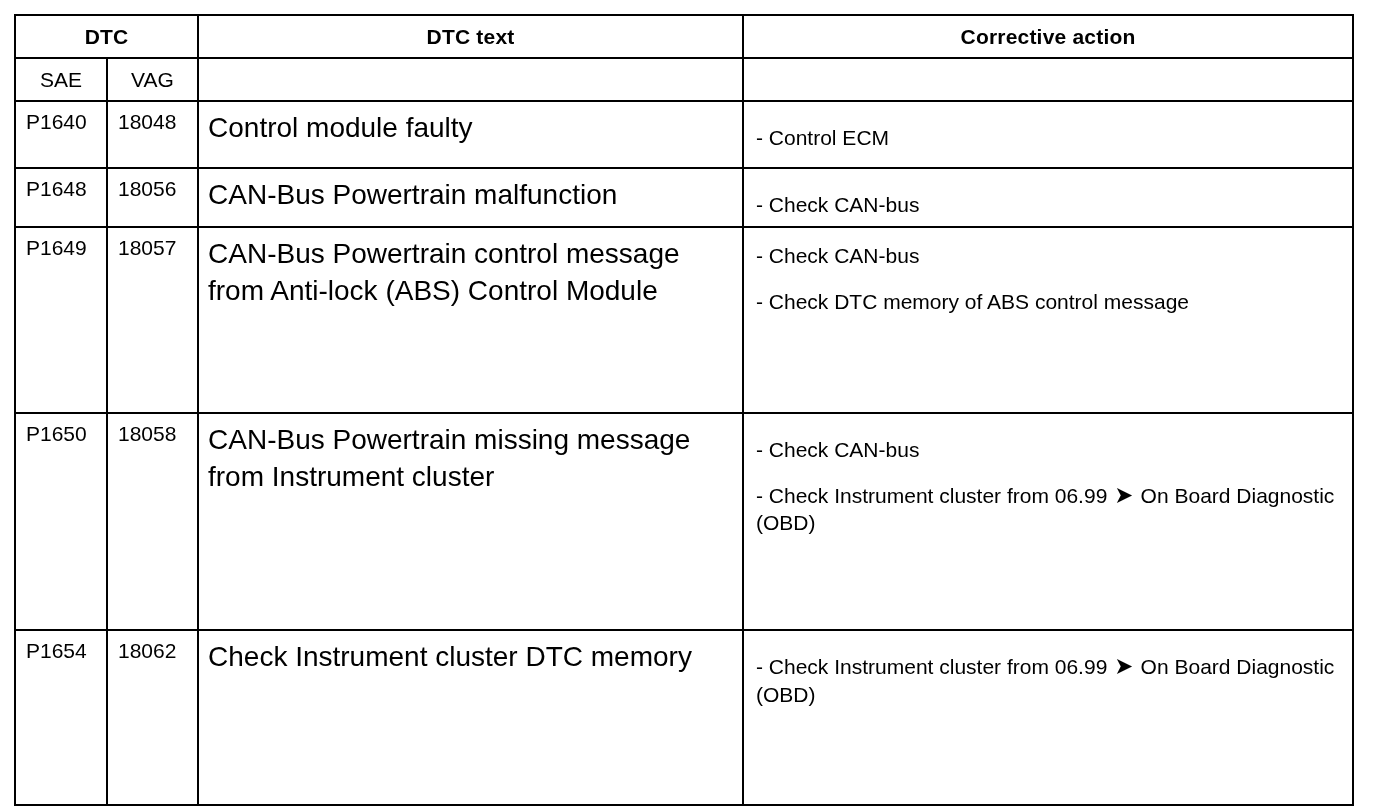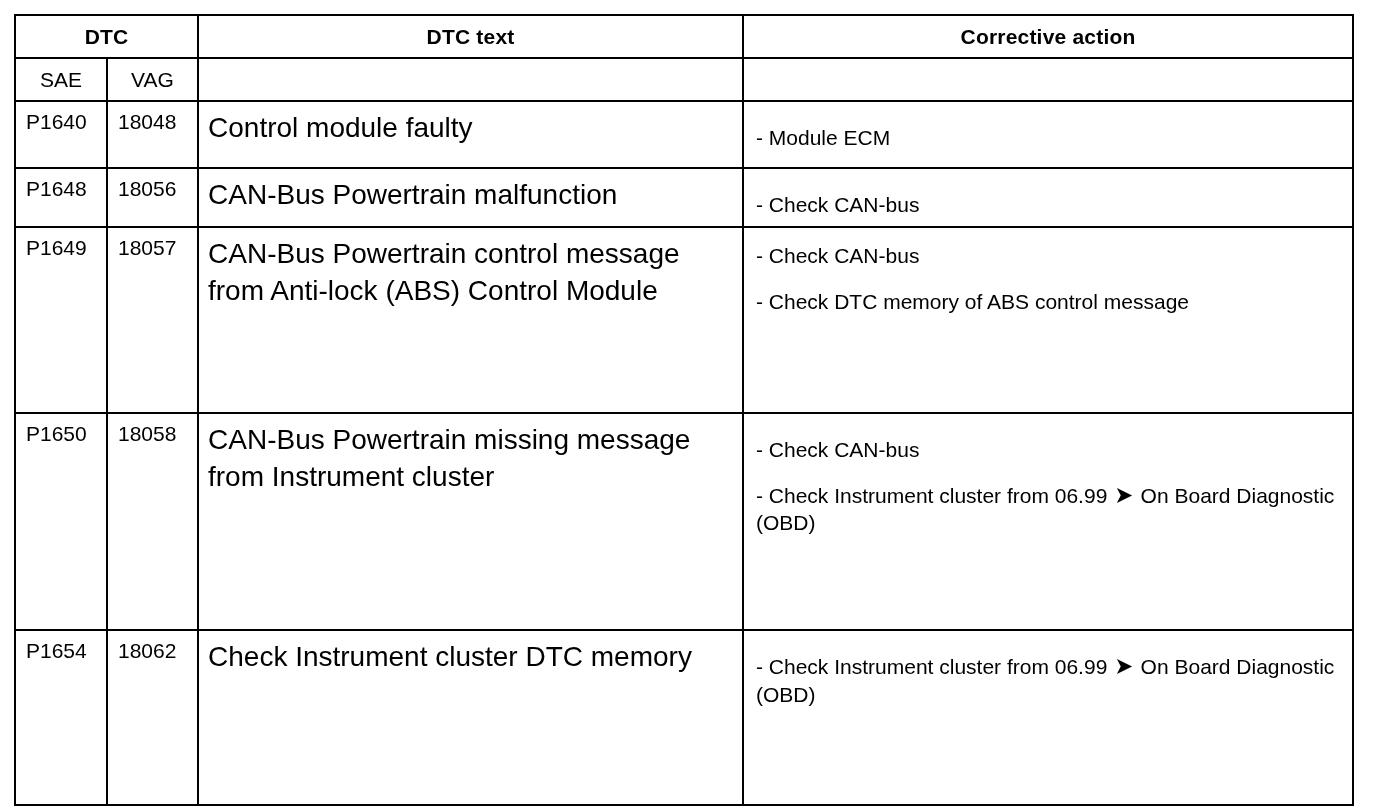--- a/index.html
+++ b/index.html
@@ -155,21 +155,21 @@
         <div class="cell-inner">P1640</div>
       </td>
       <td class="code-cell">
         <div class="cell-inner">18048</div>
       </td>
       <td class="text-cell">
         <div class="cell-inner">Control module faulty</div>
       </td>
       <td class="corr-cell frame-right">
         <div class="cell-inner">
-            <div class="bullet-line"><span>- Module ECM</span></div>
+            <div class="bullet-line"><span>- Control ECM</span></div>
           </div>
       </td>
     </tr>
 
     <tr class="r-2">
       <td class="code-cell frame-left">
         <div class="cell-inner">P1648</div>
       </td>
       <td class="code-cell">
         <div class="cell-inner">18056</div>

